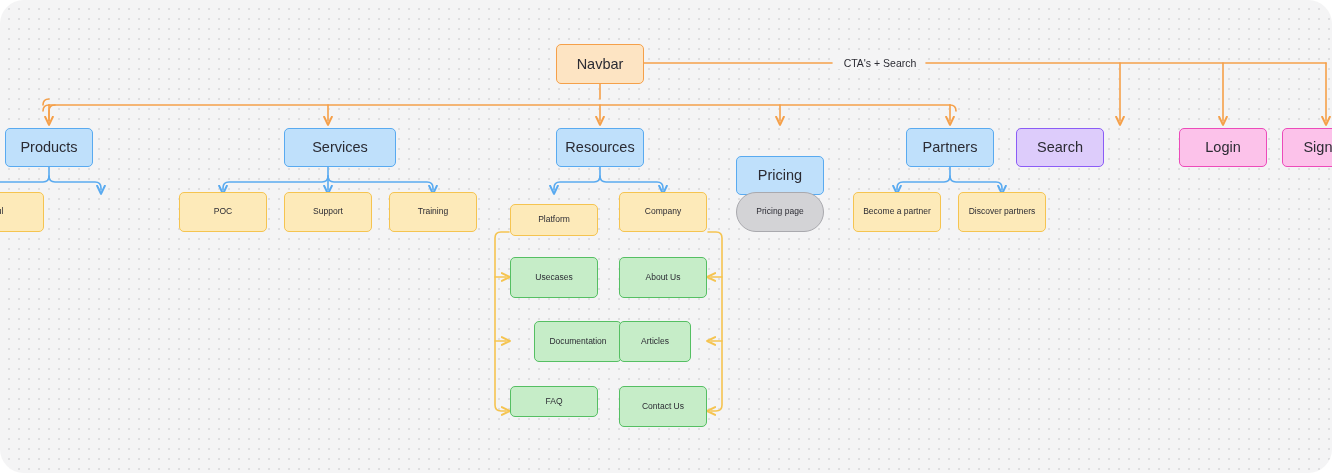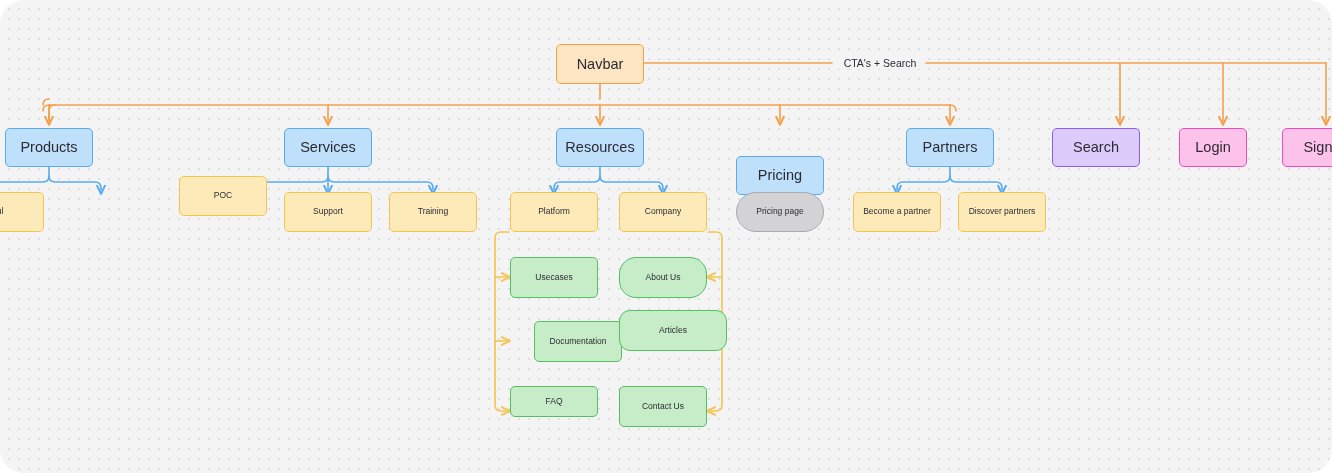--- a/index.html
+++ b/index.html
@@ -140,44 +140,44 @@
       <path d="M722,277 L711,277" marker-end="url(#ar-y)"></path>
       <path d="M722,341 L711,341" marker-end="url(#ar-y)"></path>
     </g>
   </svg>
 
   <div class="edge-label" style="left:880px; top:63px;">CTA's + Search</div>
 
   <div class="node n-orange lvl1" style="left:556px; top:44px; width:88px; height:40px;">Navbar</div>
 
   <div class="node n-blue lvl1" style="left:5px; top:128px; width:88px; height:39px;">Products</div>
-  <div class="node n-blue lvl1" style="left:284px; top:128px; width:88px; height:39px;">Services</div>
+  <div class="node n-blue lvl1" style="left:284px; top:128px; width:112px; height:39px;">Services</div>
   <div class="node n-blue lvl1" style="left:556px; top:128px; width:88px; height:39px;">Resources</div>
   <div class="node n-blue lvl1" style="left:736px; top:128px; width:88px; height:39px;margin-top:28px;">Pricing</div>
   <div class="node n-blue lvl1" style="left:906px; top:128px; width:88px; height:39px;">Partners</div>
 
-  <div class="node n-purple lvl1" style="left:1052px; top:128px; width:88px; height:39px;">Search</div>
-  <div class="node n-pink lvl1" style="left:1179px; top:128px; width:68px; height:39px;">Login</div>
+  <div class="node n-purple lvl1" style="left:1016px; top:128px; width:88px; height:39px;">Search</div>
+  <div class="node n-pink lvl1" style="left:1179px; top:128px; width:88px; height:39px;">Login</div>
   <div class="node n-pink lvl1" style="left:1282px; top:128px; width:88px; height:39px;">Signup</div>
 
   <div class="node n-yellow lvl2" style="left:-44px; top:192px; width:88px; height:40px;">ul</div>
 
-  <div class="node n-yellow lvl2" style="left:179px; top:176px; width:88px; height:40px;">POC</div>
+  <div class="node n-yellow lvl2" style="left:179px; top:192px; width:88px; height:40px;">POC</div>
   <div class="node n-yellow lvl2" style="left:284px; top:192px; width:88px; height:40px;">Support</div>
   <div class="node n-yellow lvl2" style="left:389px; top:192px; width:88px; height:40px;">Training</div>
 
-  <div class="node n-yellow lvl2" style="left:510px; top:192px; width:88px; height:40px;">Platform</div>
+  <div class="node n-yellow lvl2" style="left:510px; top:204px; width:88px; height:32px;">Platform</div>
   <div class="node n-yellow lvl2" style="left:619px; top:192px; width:88px; height:40px;">Company</div>
 
   <div class="node n-gray lvl2" style="left:736px; top:192px; width:88px; height:40px;">Pricing page</div>
 
   <div class="node n-yellow lvl2" style="left:853px; top:192px; width:88px; height:40px;">Become a partner</div>
   <div class="node n-yellow lvl2" style="left:958px; top:192px; width:88px; height:40px;">Discover partners</div>
 
   <div class="node n-green lvl3" style="left:510px; top:257px; width:88px; height:41px;">Usecases</div>
   <div class="node n-green lvl3" style="left:534px; top:321px; width:88px; height:41px;">Documentation</div>
   <div class="node n-green lvl3" style="left:510px; top:386px; width:88px; height:31px;">FAQ</div>
 
-  <div class="node n-green lvl3" style="left:619px; top:257px; width:88px; height:41px;border-radius:17px;">About Us</div>
-  <div class="node n-green lvl3" style="left:619px; top:310px; width:108px; height:41px;border-radius:11px;">Articles</div>
+  <div class="node n-green lvl3" style="left:619px; top:257px; width:88px; height:41px;">About Us</div>
+  <div class="node n-green lvl3" style="left:619px; top:321px; width:72px; height:41px;">Articles</div>
   <div class="node n-green lvl3" style="left:619px; top:386px; width:88px; height:41px;">Contact Us</div>
 
 </div>
 
 </body></html>

